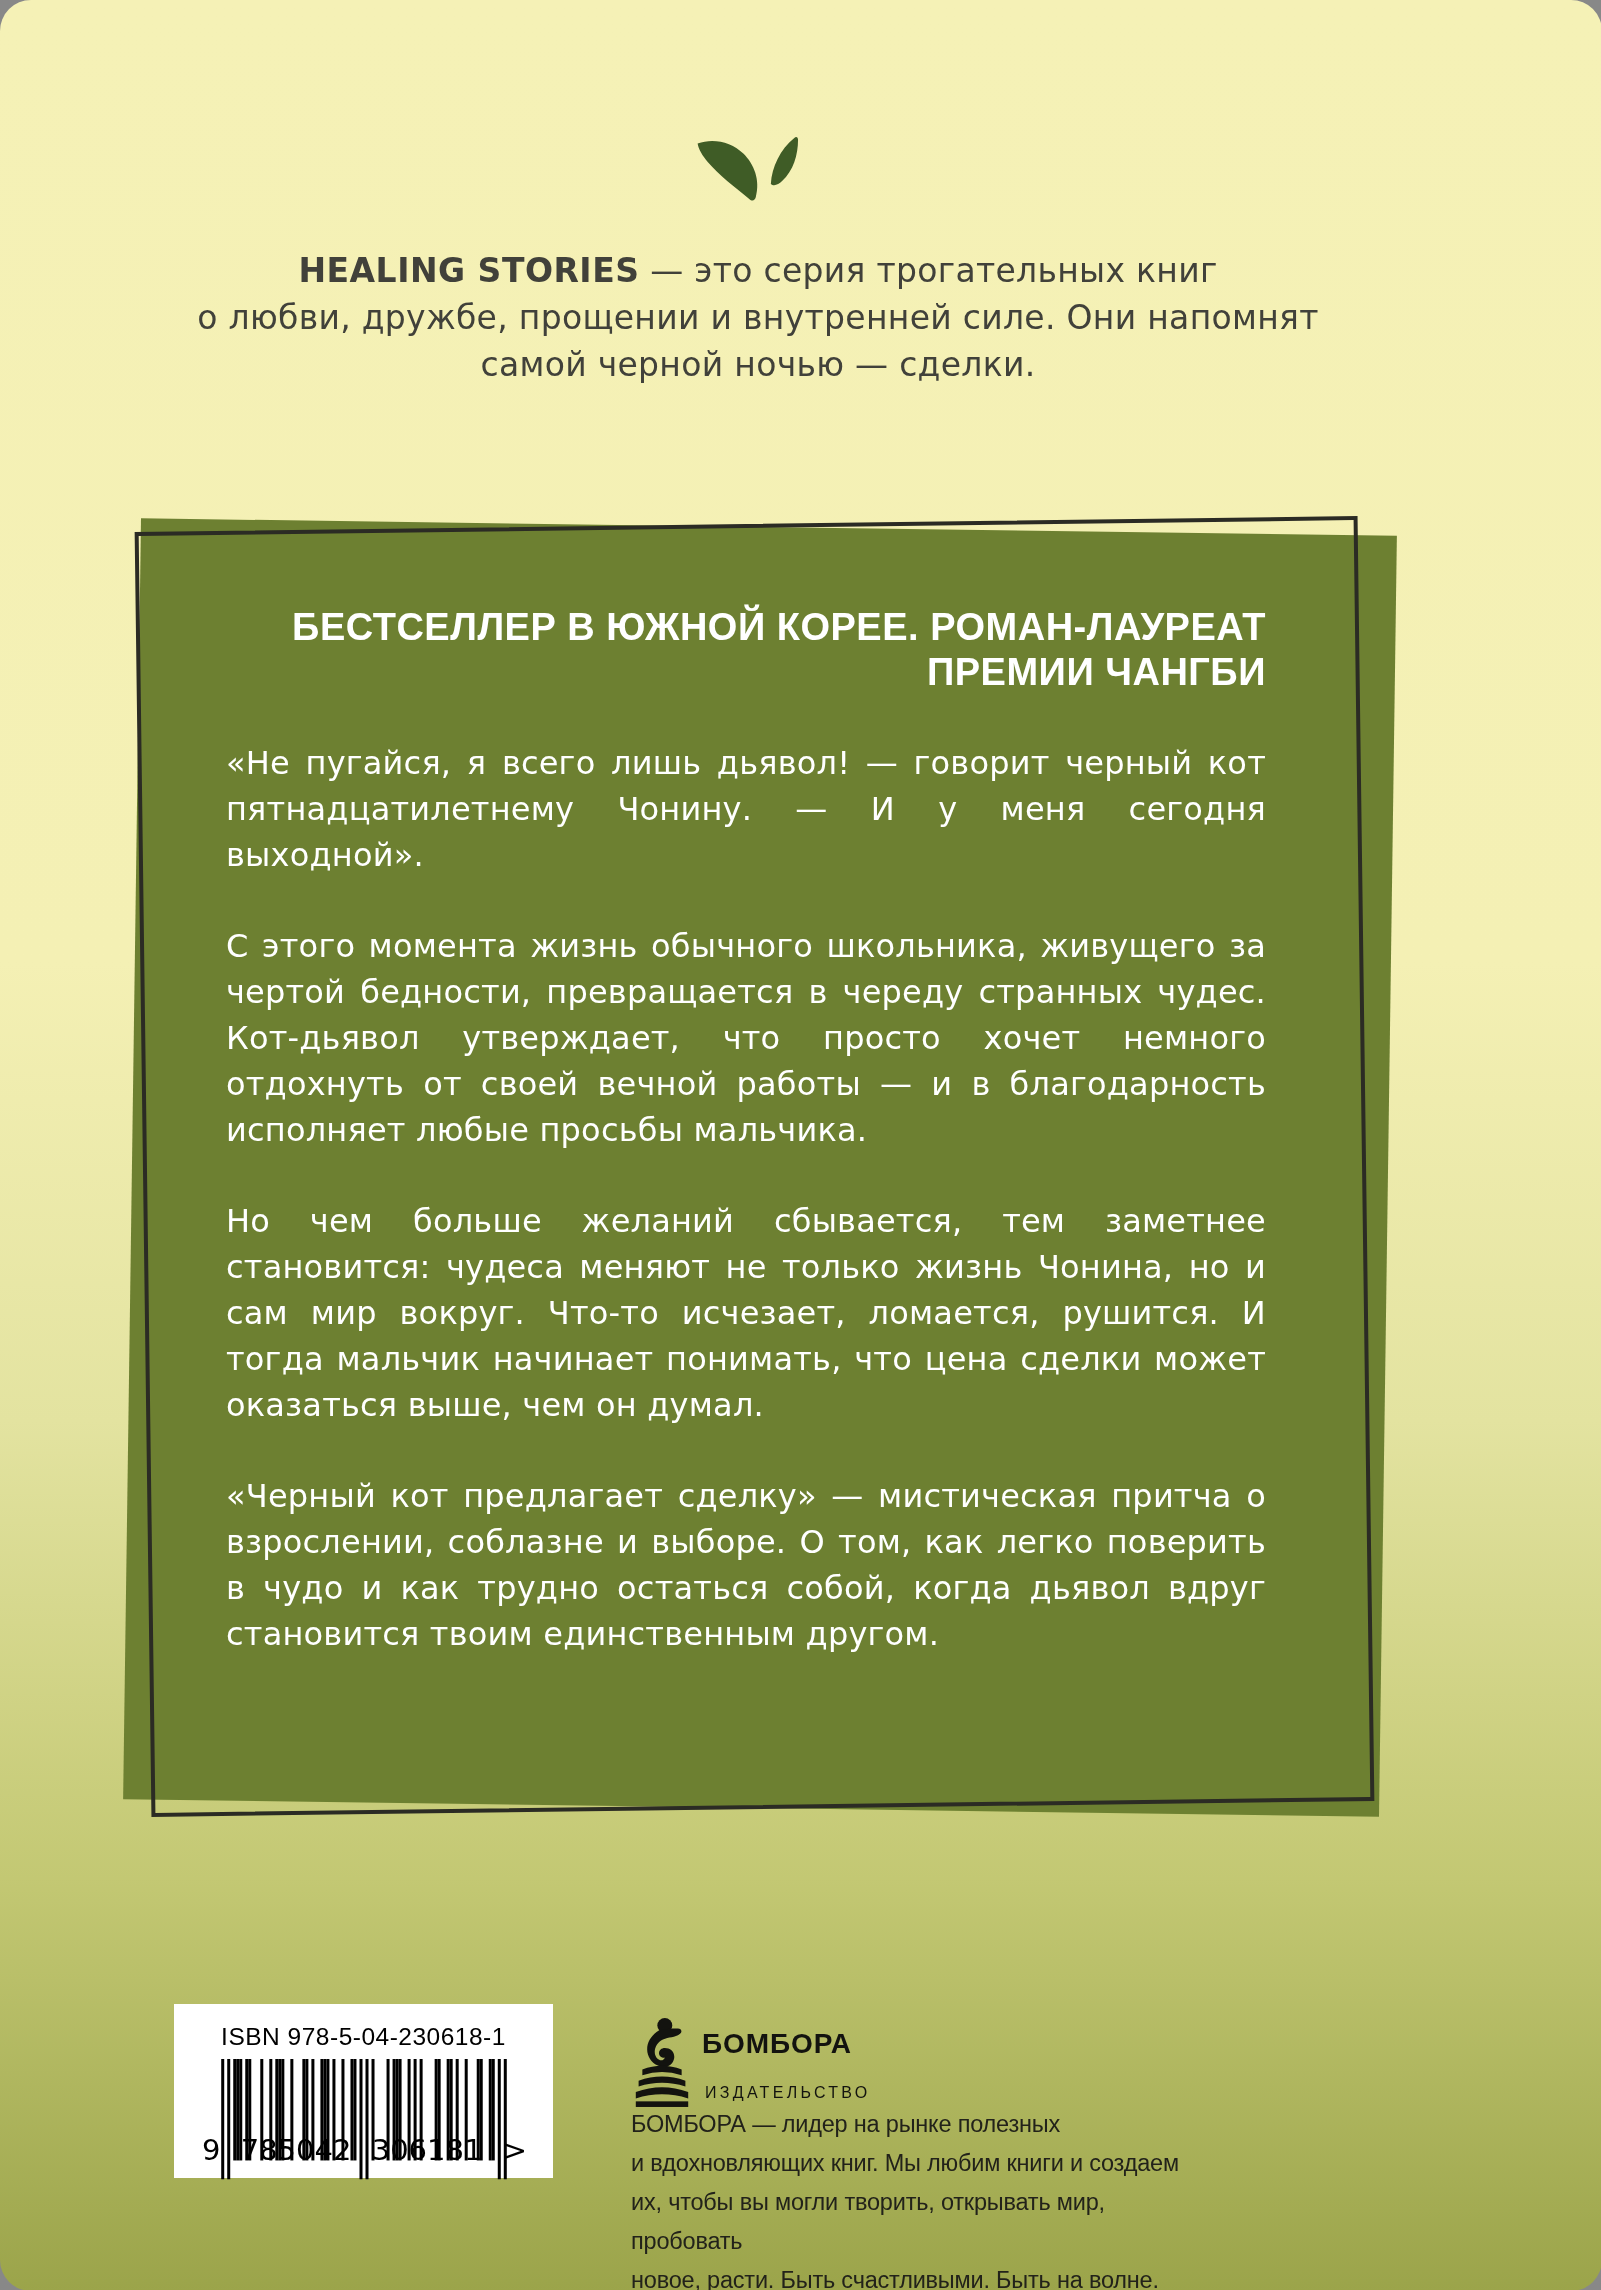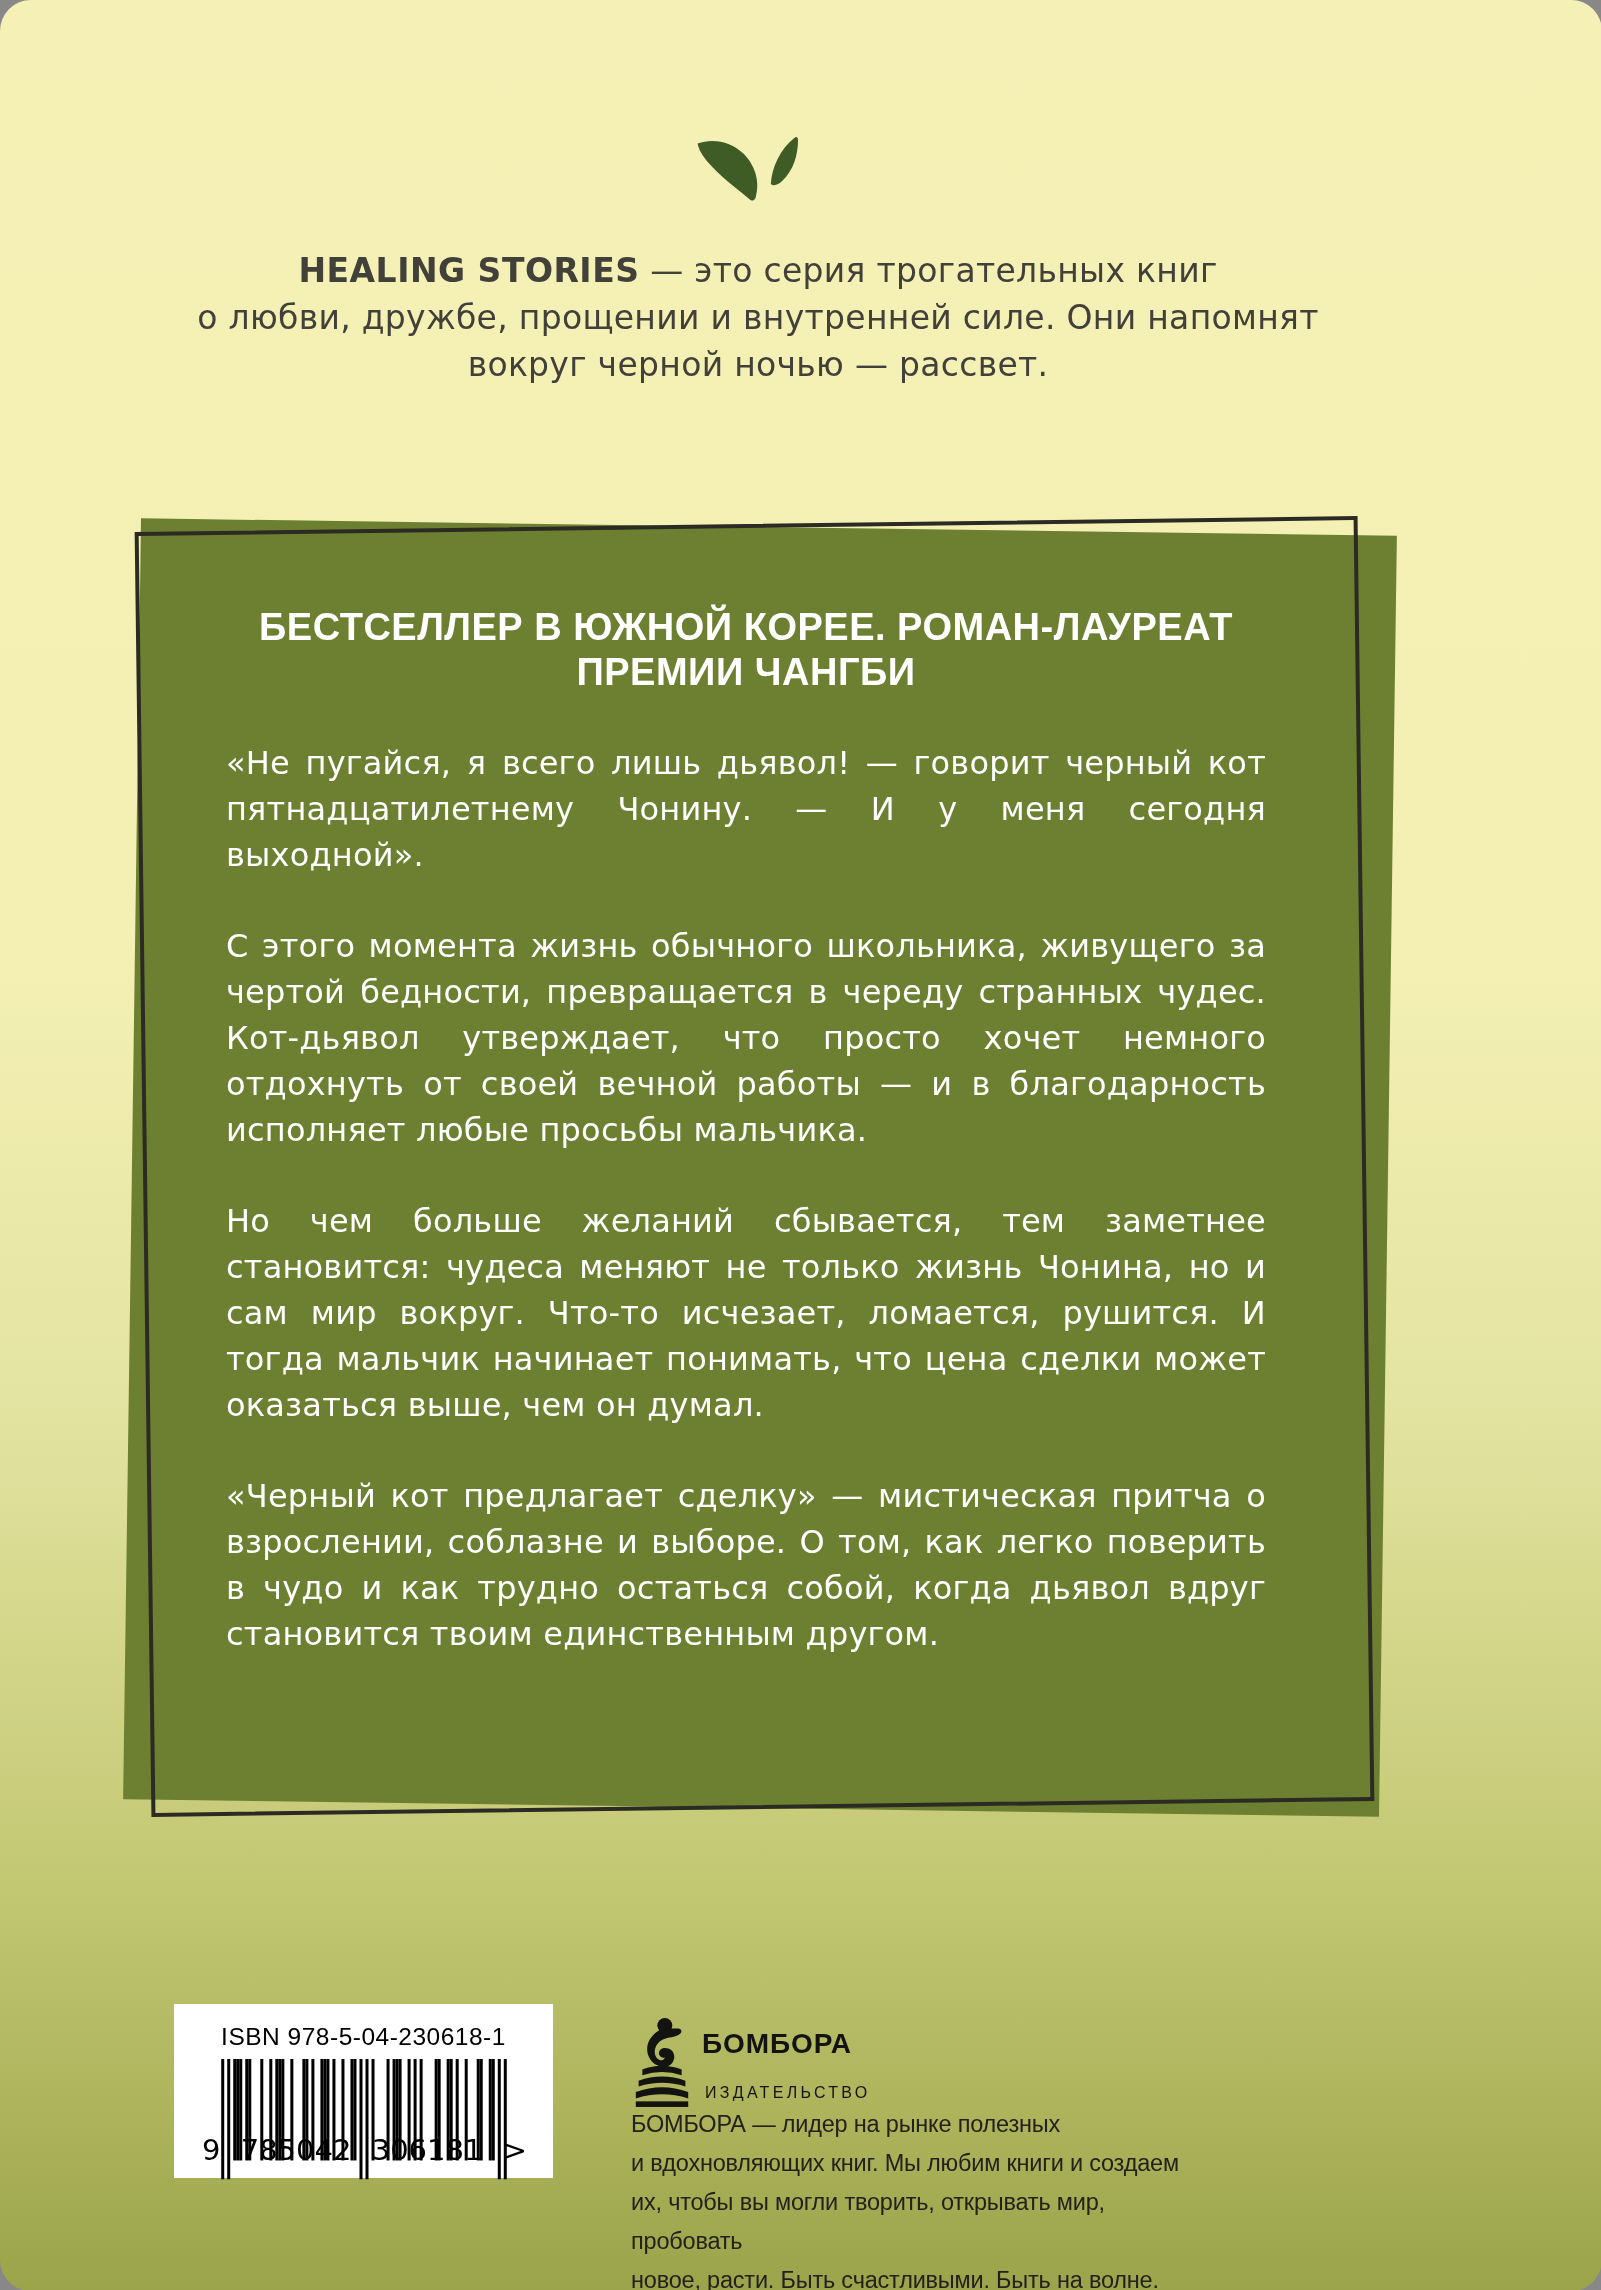--- a/index.html
+++ b/index.html
@@ -29,21 +29,21 @@
   }
   .panel-outline{
     position:absolute;left:143px;top:524px;width:1215px;height:1277px;
     border:4.7px solid #2b2b24;transform:rotate(-.75deg);
     pointer-events:none;background:transparent;
   }
   .panel-content{
     position:absolute;left:226px;top:593px;width:1040px;color:#ffffff;
   }
   .panel-heading{
-    margin:12.2px 0 0 0;text-align:center;font-weight:bold;
+    margin:12.2px 0 0 0;text-align:right;font-weight:bold;
     font-size:38px;line-height:45px;letter-spacing:0.5px;color:#fff;
     font-family:"Liberation Sans",sans-serif;
   }
   .panel-body p{
     margin:45px 0 0 0;
     font-family:"DejaVu Sans","Liberation Sans",sans-serif;
     font-size:32px;line-height:46px;letter-spacing:0.2px;
     text-align:justify;color:#fff;
   }
   .panel-body p b{font-weight:normal;}
@@ -87,21 +87,21 @@
   <div class="leaf-wrap">
     <svg width="122" height="79" viewBox="0 0 130 84">
       <path d="M6,9 C22,3 42,7 55,20 C66,31 73,48 68,66 C67,70 64,71 61,68 C46,56 28,42 17,29 C11,22 7,15 6,9 Z" fill="#3f5c26"></path>
       <path d="M84,52 C85,34 94,15 109,3 C111,1 113,2 113,5 C113,21 108,38 96,49 C92,53 87,55 84,52 Z" fill="#3f5c26"></path>
     </svg>
   </div>
 
   <div class="series-intro">
     <div><span class="brand">HEALING STORIES</span><span> — это серия трогательных книг</span></div>
     <div>о любви, дружбе, прощении и внутренней силе. Они напомнят</div>
-    <div>вокруг черной ночью — рассвет.</div>
+    <div>самой черной ночью — сделки.</div>
   </div>
 
   <div class="panel-green"></div>
   <div class="panel-outline"></div>
 
   <div class="panel-content">
     <div class="panel-heading">
       <div>БЕСТСЕЛЛЕР В ЮЖНОЙ КОРЕЕ. РОМАН-ЛАУРЕАТ</div>
       <div>ПРЕМИИ ЧАНГБИ</div>
     </div>

